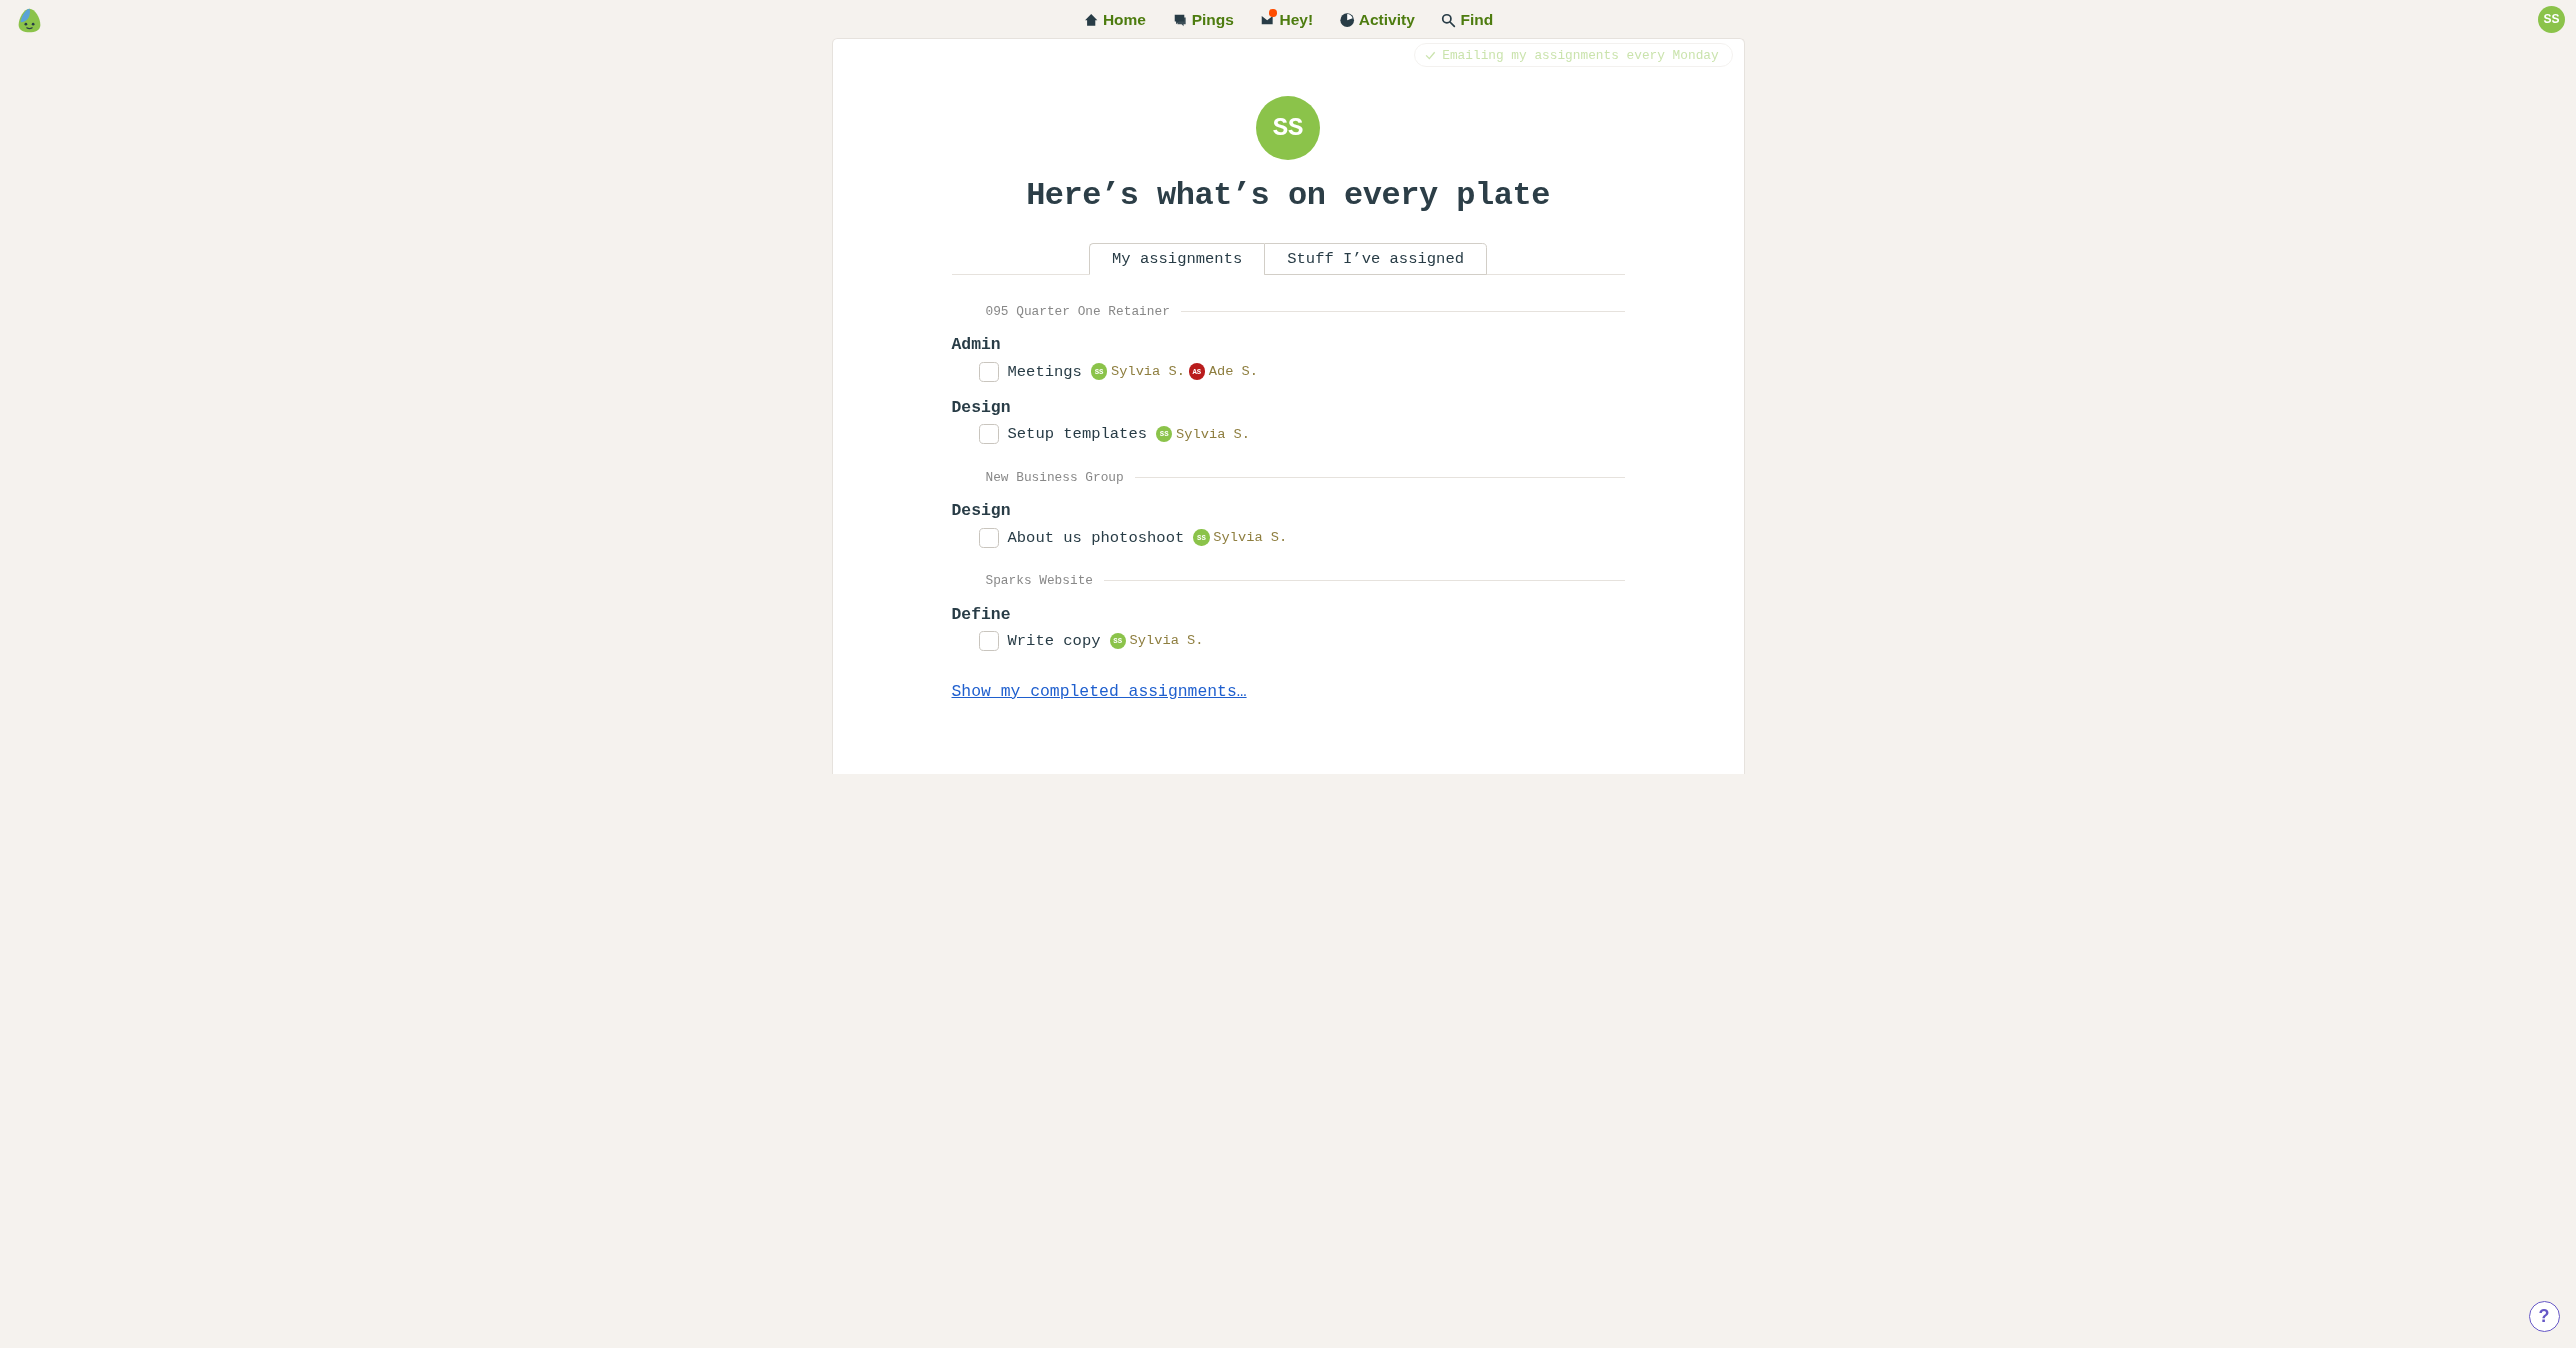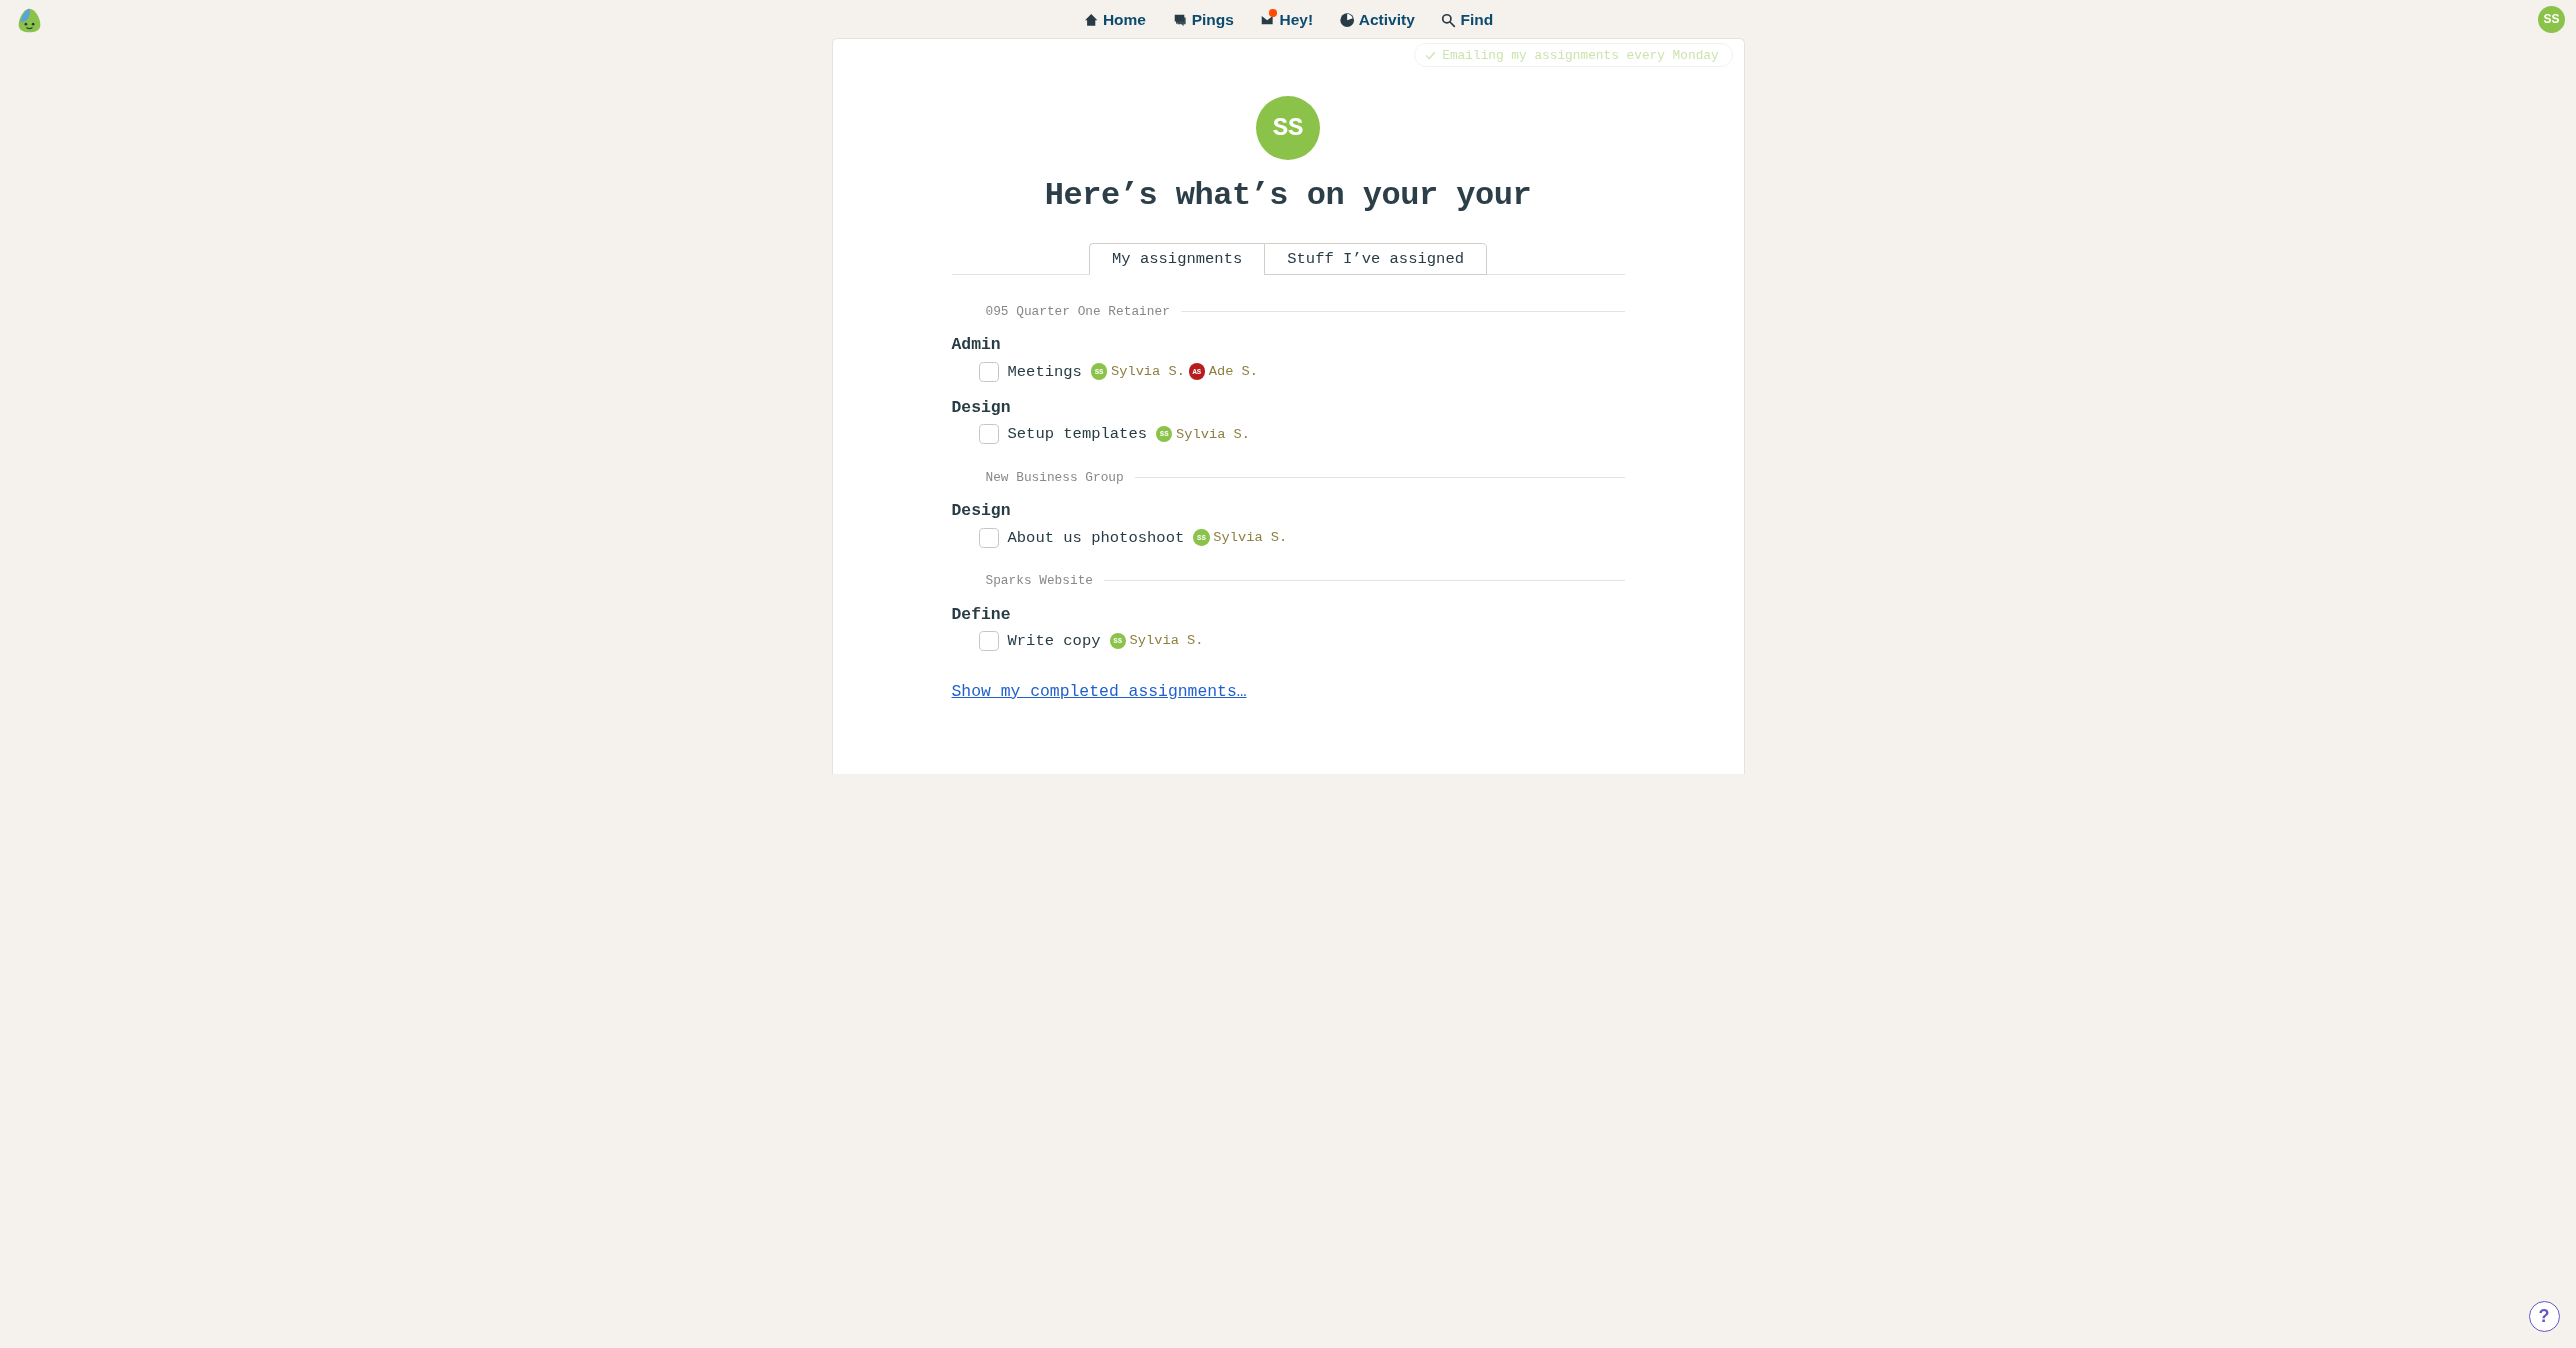--- a/index.html
+++ b/index.html
@@ -31,21 +31,21 @@
       height: 29px;
       cursor: pointer;
     }
     .logo svg { width: 100%; height: 100%; }
     .nav-item {
       display: inline-flex;
       align-items: center;
       gap: 3.7px;
       font-weight: 700;
       font-size: 15.5px;
-      color: #0c4a6e;
+      color: #4d7c0f;
       cursor: pointer;
       position: relative;
     }
     .nav-item .icon { display: inline-flex; align-items: center; }
     .nav-item .icon svg { width: 16.4px; height: 16.4px; fill: #283c46; }
     .hey-dot {
       position: absolute;
       top: -1.8px;
       left: 10px;
       width: 7.3px; height: 7.3px;
@@ -329,21 +329,21 @@
       <span class="check">
         <svg viewBox="0 0 24 24">
             <polyline points="4,12 10,18 20,6"></polyline>
           </svg>
       </span>
       <span>Emailing my assignments every Monday</span>
     </div>
 
     <div class="header-area">
       <div class="avatar-large">SS</div>
-      <h1 class="page-title">Here’s what’s on your your</h1>
+      <h1 class="page-title">Here’s what’s on every plate</h1>
     </div>
 
     <div class="tabs-row">
       <div class="tab left active">My assignments</div>
       <div class="tab right inactive">Stuff I’ve assigned</div>
     </div>
 
     <div class="content">
 
       

